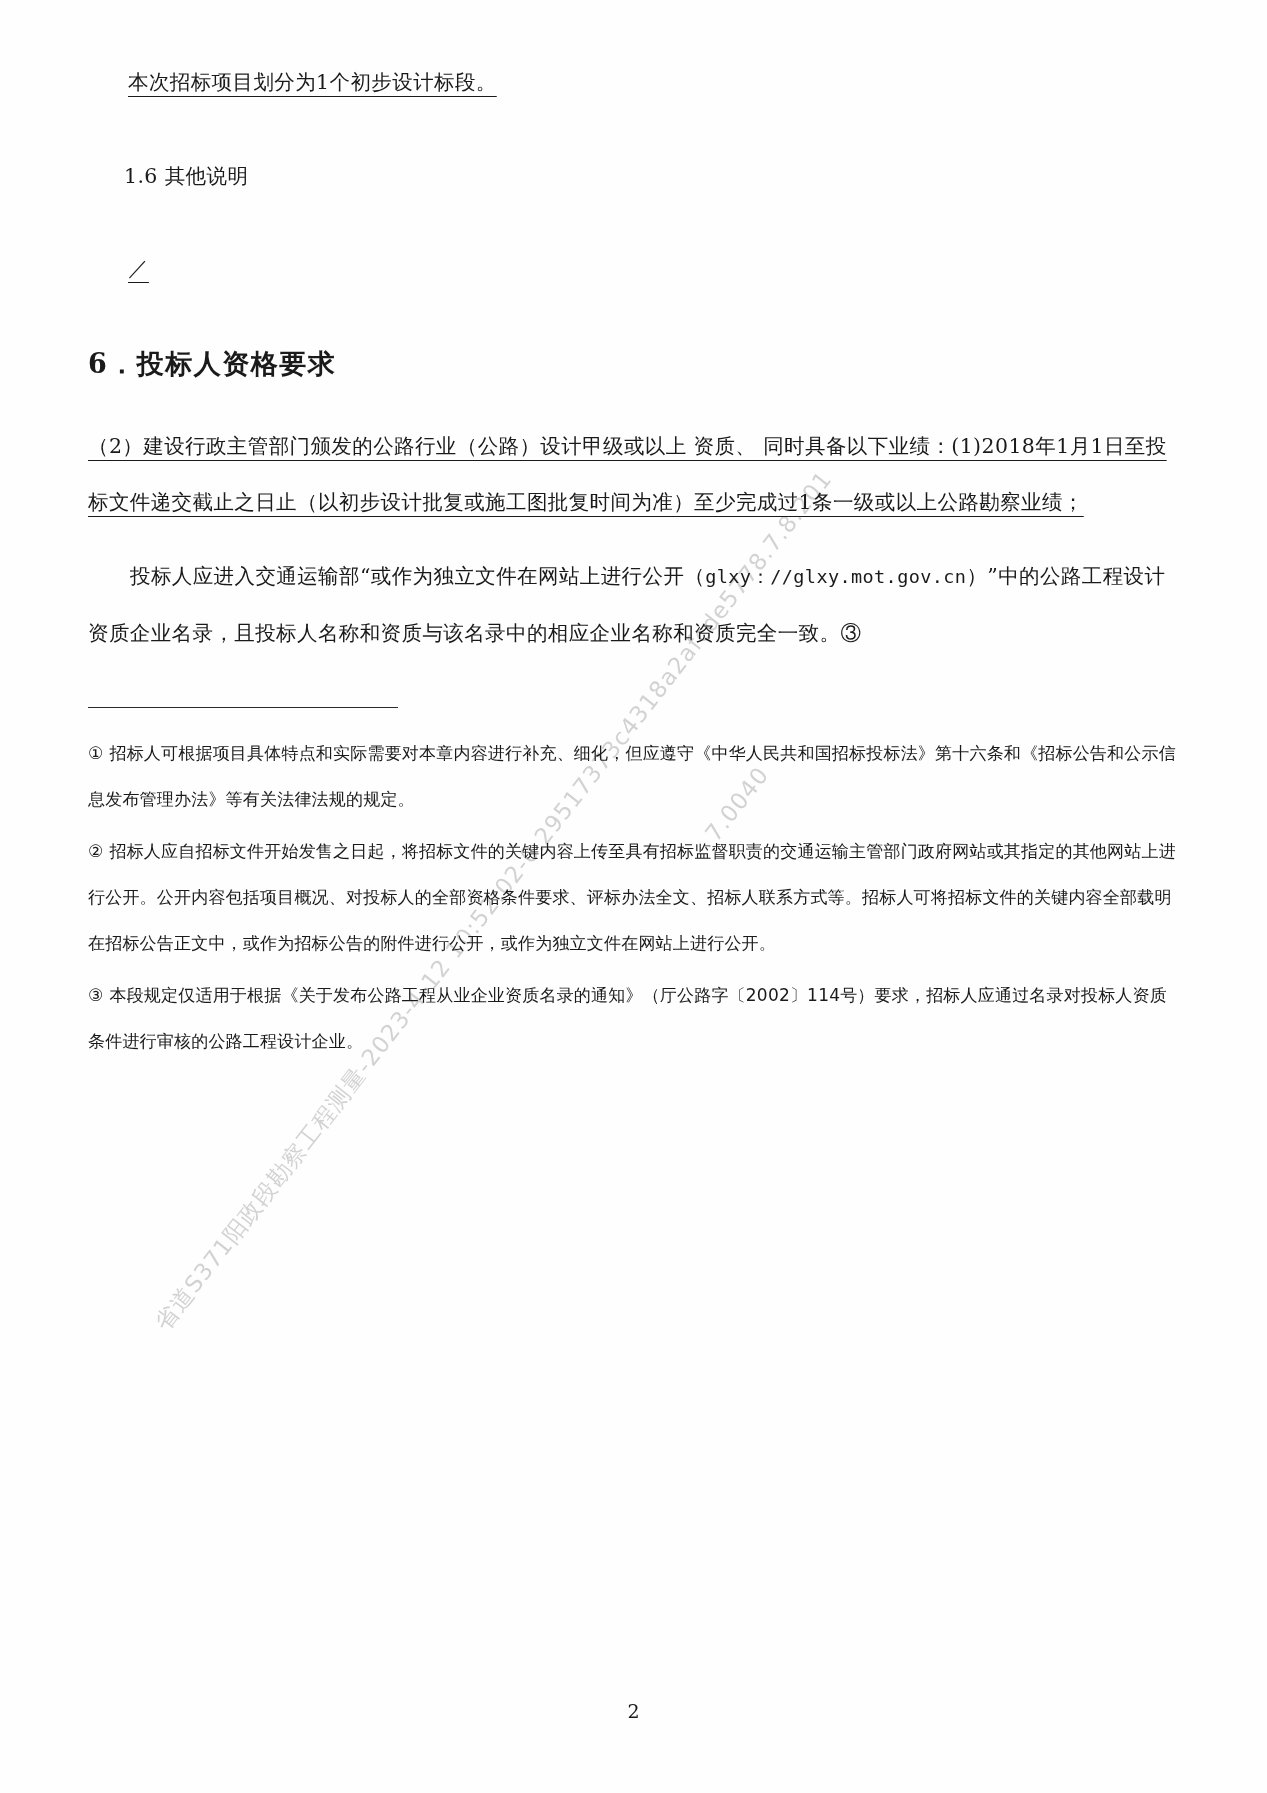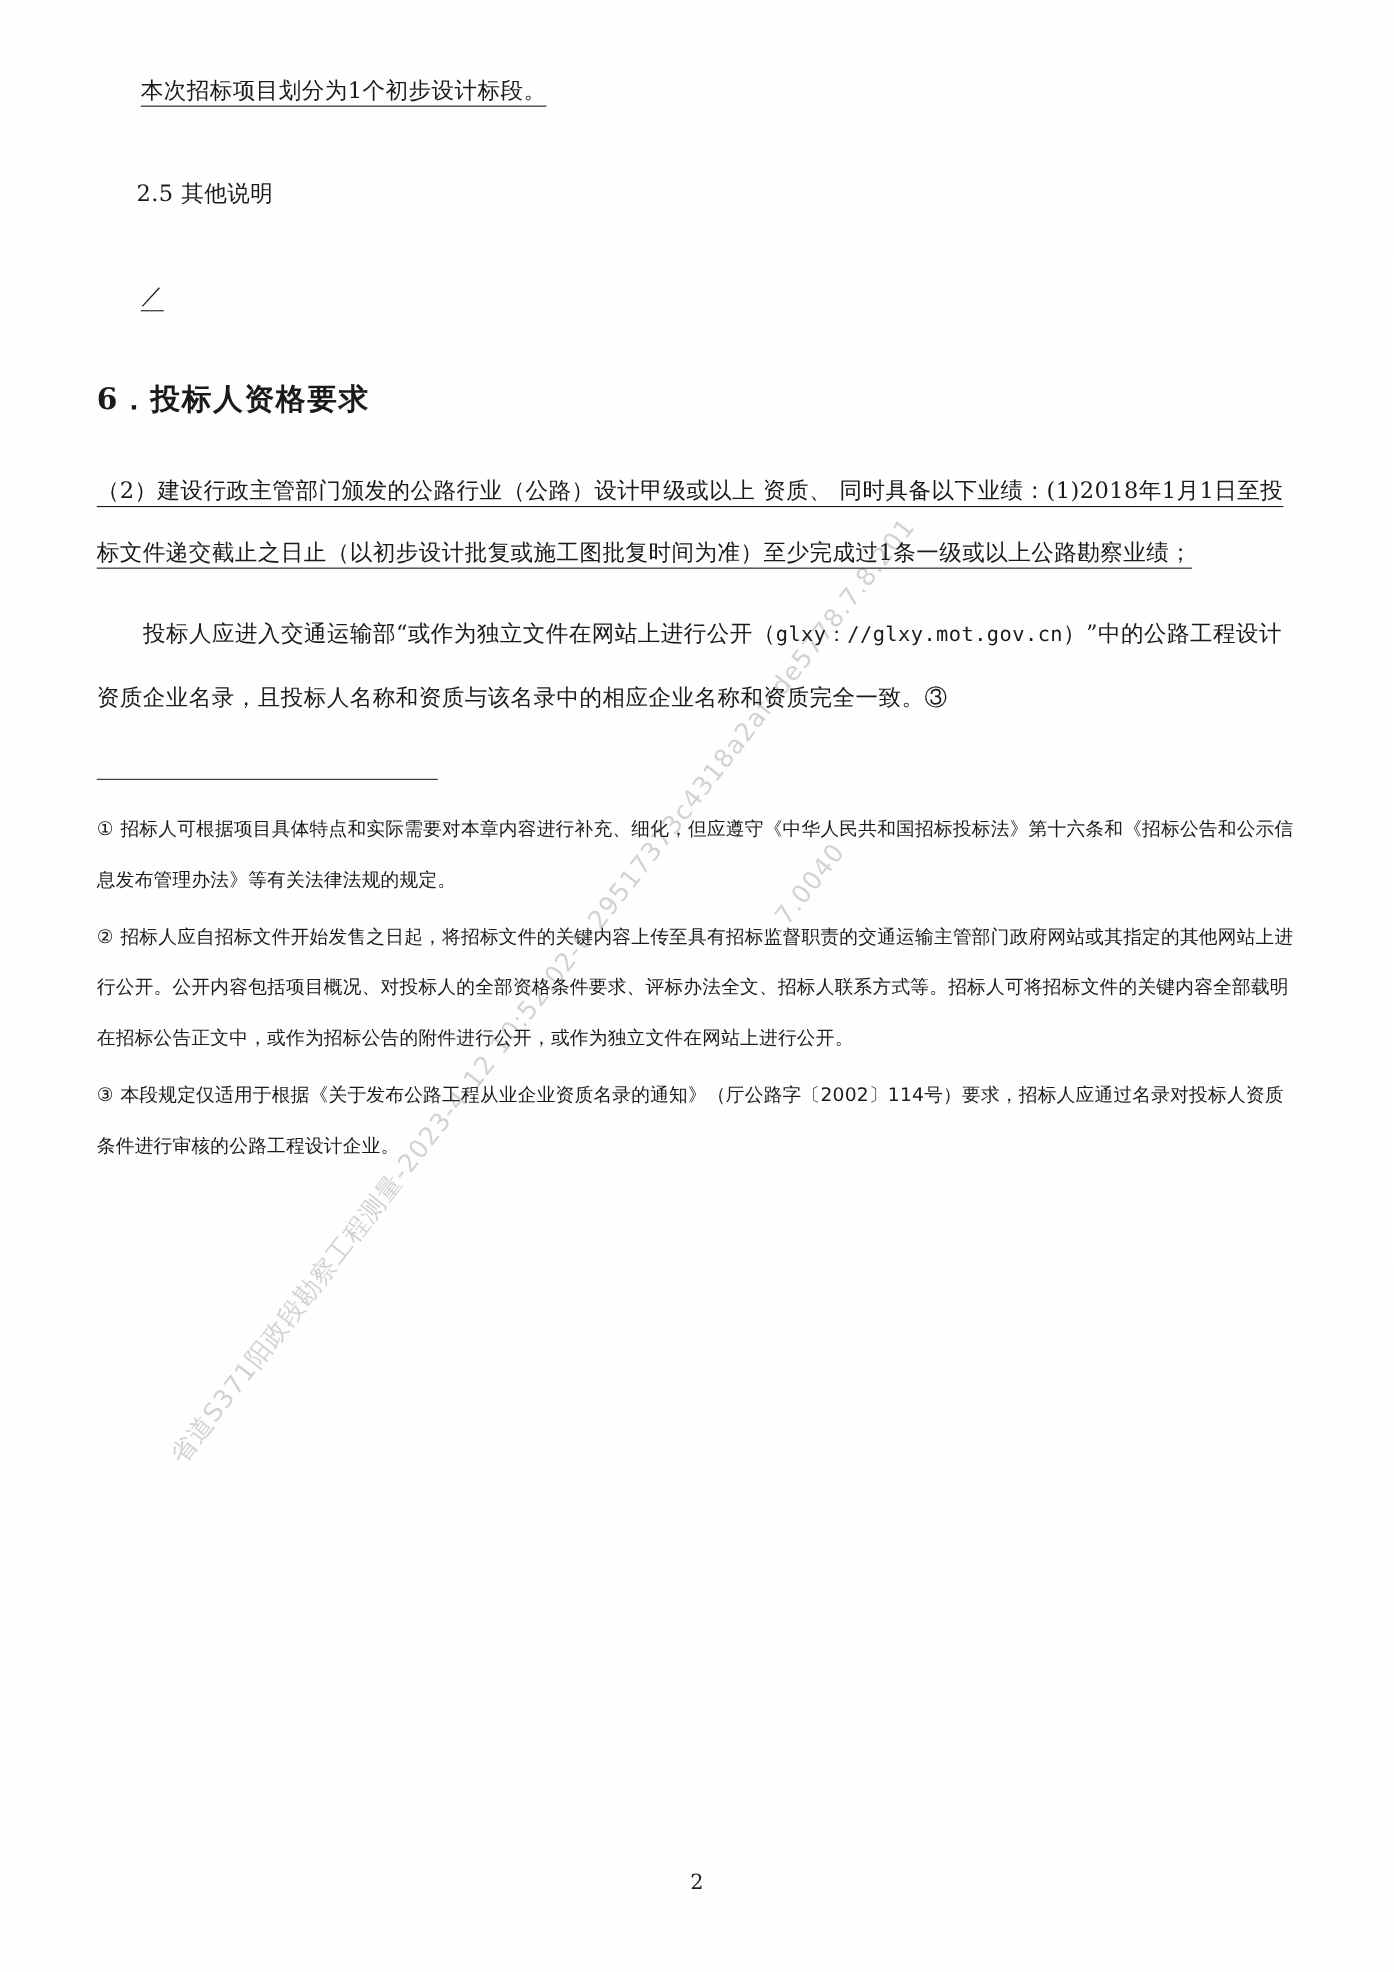--- a/index.html
+++ b/index.html
@@ -144,21 +144,21 @@
     <div class="wm-text wm1">省道S371阳政段勘察工程测量-2023-4-12 10:52:02-0.29517373c4318a2afcde5778.7.8.201</div>
     <div class="wm-text wm2">7.0040</div>
   </div>
 
   <div class="content">
 
     <p class="p first-line">
       <span class="line-u">本次招标项目划分为1个初步设计标段。</span>
     </p>
 
-    <p class="p sec-25">2.5 其他说明</p>
+    <p class="p sec-25">1.6 其他说明</p>
 
     <p class="p slash">
       <span class="line-u">／</span>
     </p>
 
     <p class="p heading">6．投标人资格要求</p>
 
     <div class="para-block">
       <p class="p">
         <span class="line-u">（2）建设行政主管部门颁发的公路行业（公路）设计甲级或以上 资质、 同时具备以下业绩：(1)2018年1月1日至投标文件递交截止之日止（以初步设计批复或施工图批复时间为准）至少完成过1条一级或以上公路勘察业绩；</span>

